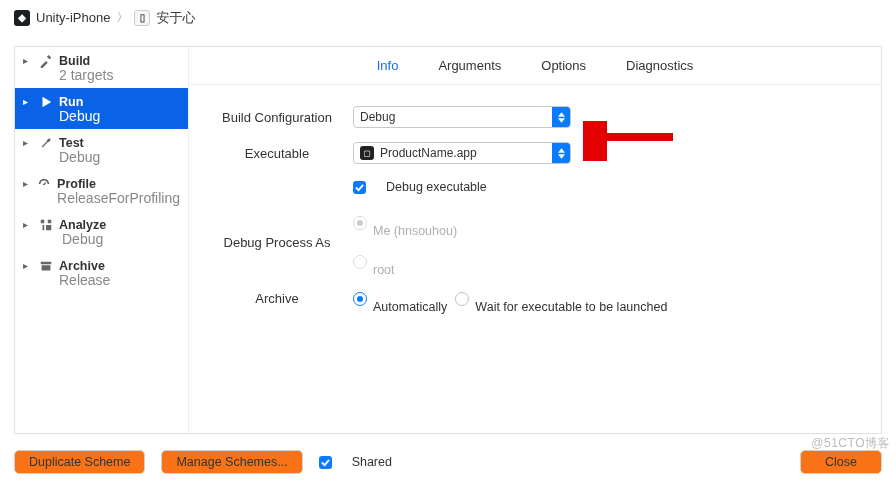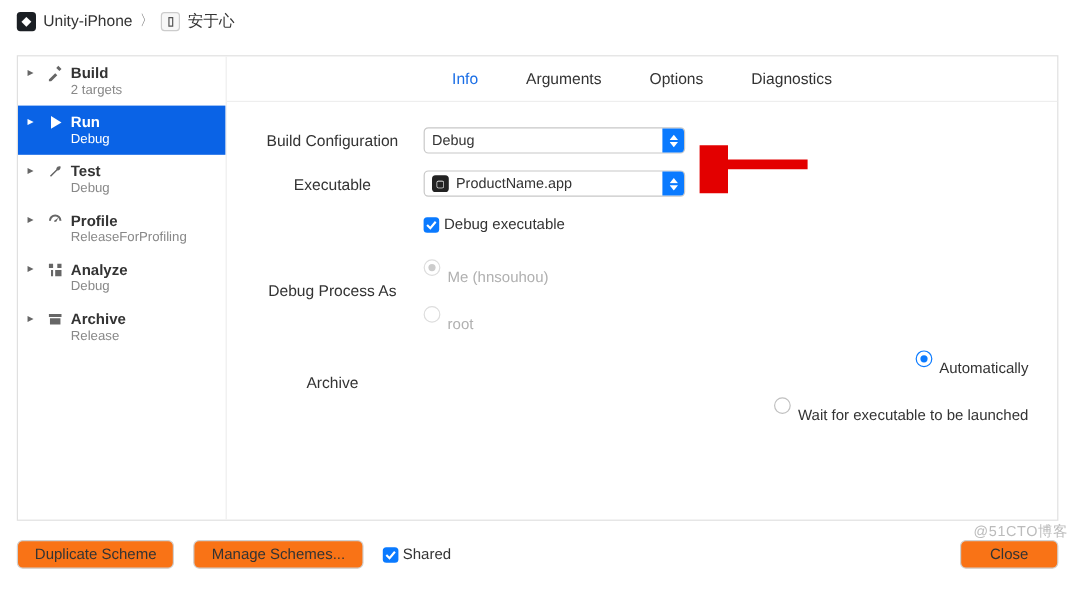--- a/index.html
+++ b/index.html
@@ -9,37 +9,37 @@
     .crumb-sep { color: #777; font-size: 12px; }
     .crumb-text { color: #333; }
     .main-area { display: flex; border: 1px solid #e0e0e0; margin: 10px 14px 0 14px; height: 388px; background: #fff; }
     .sidebar { width: 174px; border-right: 1px solid #eee; overflow: hidden; }
     .side-item { display: flex; align-items: flex-start; gap: 6px; padding: 6px 8px; cursor: default; }
     .side-item .disclosure { width: 10px; color: #666; font-size: 10px; line-height: 16px; }
     .side-icon { width: 14px; height: 14px; display: inline-flex; align-items: center; justify-content: center; color: #666; margin-top: 1px; }
     .side-icon svg { width: 14px; height: 14px; fill: currentColor; }
     .side-labels { display: flex; flex-direction: column; }
     .side-label { font-size: 12.5px; font-weight: 600; color: #333; line-height: 16px; }
-    .side-sub { font-size: 11px; color: #888; line-height: 13px; }
+    .side-sub { font-size: 14px; color: #888; line-height: 13px; text-align: center; }
     .side-item.selected { background: #0a63e6; }
     .side-item.selected .side-label, .side-item.selected .side-sub, .side-item.selected .disclosure, .side-item.selected .side-icon { color: #fff; }
     .content { flex: 1; display: flex; flex-direction: column; position: relative; }
     .tabs { display: flex; gap: 36px; height: 38px; align-items: center; justify-content: center; border-bottom: 1px solid #eee; }
     .tab { font-size: 13px; color: #333; padding: 4px 2px; cursor: default; }
     .tab.active { color: #1a6ee6; }
     .body { padding: 18px 24px; position: relative; }
     .row { display: flex; align-items: center; min-height: 28px; }
     .row-label { width: 140px; text-align: center; padding-right: 12px; color: #333; font-size: 13px; }
     .row-field { flex: 1; display: flex; align-items: center; gap: 8px; }
     .select { position: relative; height: 22px; width: 218px; border: 1px solid #c8c8c8; border-radius: 4px; display: flex; align-items: center; padding: 0 22px 0 6px; background: #fff; }
     .select-text { font-size: 12px; color: #333; }
     .select-caret { position: absolute; top: 0; right: 0; width: 18px; height: 100%; background: #0a7aff; border-top-right-radius: 3px; border-bottom-right-radius: 3px; display: flex; flex-direction: column; align-items: center; justify-content: center; gap: 1px; }
     .select-caret svg { width: 7px; height: 5px; fill: #fff; display: block; }
     .exe-icon { width: 14px; height: 14px; background: #222; border-radius: 3px; margin-right: 6px; display: inline-flex; align-items: center; justify-content: center; color: #fff; font-size: 8px; }
-    .checkbox { display: flex; align-items: center; gap: 4px; }
+    .checkbox { display: flex; align-items: center; gap: 20px; }
     .cb-box { width: 13px; height: 13px; border-radius: 3px; background: #0a7aff; display: inline-flex; align-items: center; justify-content: center; }
     .cb-box svg { width: 9px; height: 9px; stroke: #fff; stroke-width: 2; fill: none; }
     .cb-label { font-size: 12.5px; color: #333; }
     .radio { display: flex; align-items: center; gap: 6px; min-height: 24px; }
     .r-dot { width: 14px; height: 14px; border-radius: 50%; border: 1px solid #c0c0c0; display: inline-flex; align-items: center; justify-content: center; background: #fff; }
     .r-dot.checked { border-color: #0a7aff; }
     .r-dot.checked::after { content: ""; width: 6px; height: 6px; border-radius: 50%; background: #0a7aff; }
     .r-label { font-size: 12.5px; color: #333; margin-top: 17px; }
     .r-label.disabled { color: #b0b0b0; }
     .r-dot.disabled { border-color: #ddd; }
@@ -205,21 +205,21 @@
           </label>
           <label class="radio">
             <span class="r-dot disabled"></span>
             <span class="r-label disabled">root</span>
           </label>
         </div>
       </div>
 
       <div class="row" style="margin-top:6px">
         <div class="row-label">Archive</div>
-        <div class="row-field" style="flex-direction:column;align-items:flex-end">
+        <div class="row-field" style="flex-direction:row;align-items:center">
           <label class="radio">
             <span class="r-dot checked"></span>
             <span class="r-label">Automatically</span>
           </label>
           <label class="radio">
             <span class="r-dot"></span>
             <span class="r-label">Wait for executable to be launched</span>
           </label>
         </div>
       </div>

